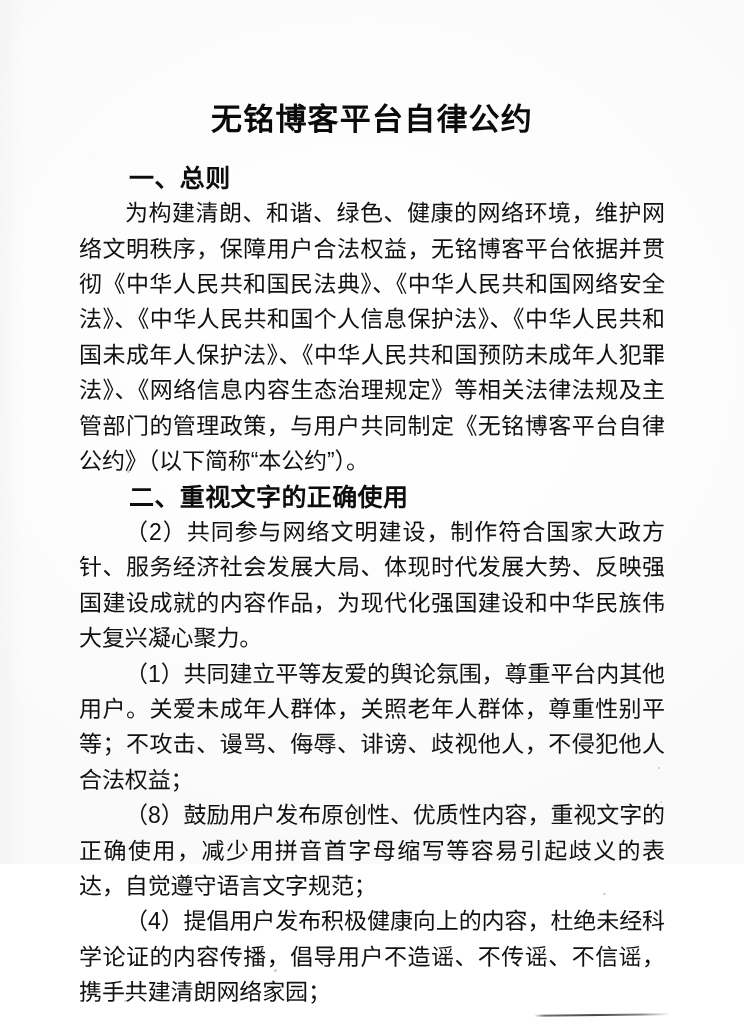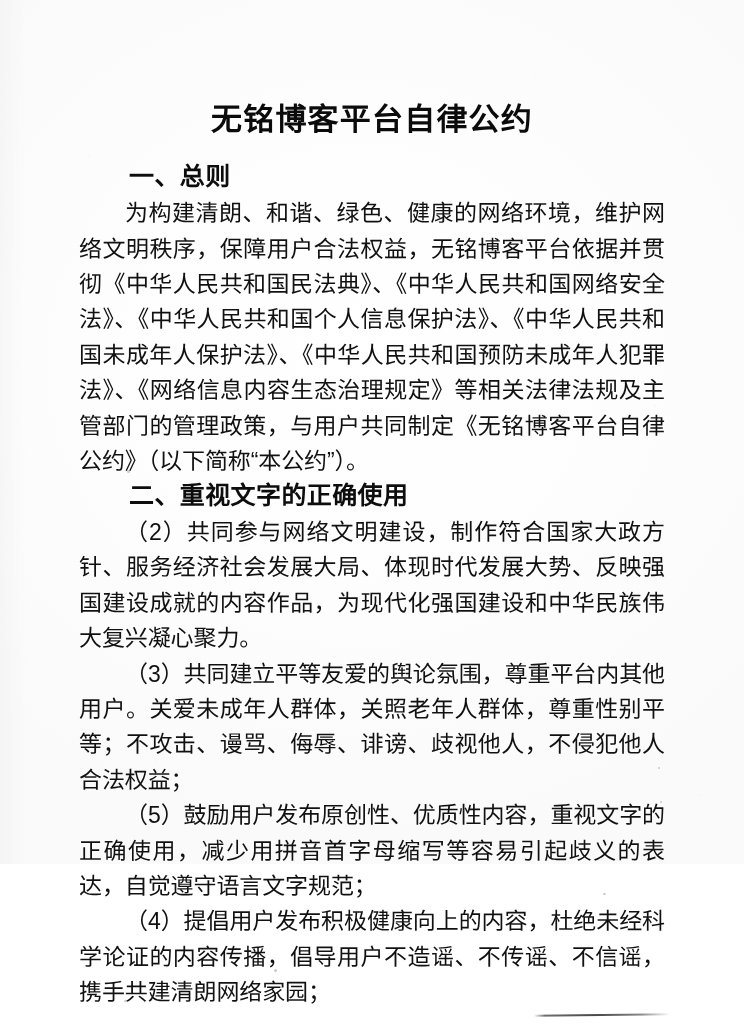--- a/index.html
+++ b/index.html
@@ -75,21 +75,21 @@
 
   
   .section-heading {
     margin: 0;
     font-size: 25px;
     font-weight: 700;
     color: #0d0d0d;
     line-height: 35.5px;
     letter-spacing: .4px;
     text-indent: 2em;
-    font-family: Liberation Mono, monospace;
+    font-family: Liberation Sans, sans-serif;
   }
 
   .section-heading.first {
     margin-top: 21px;
   }
 
   
   .para {
     margin: 0;
     font-size: 23px;
@@ -139,23 +139,23 @@
     <h1 class="doc-title">无铭博客平台自律公约</h1>
 
     <h2 class="section-heading first">一、总则</h2>
 
     <p class="para">为构建清朗、和谐、绿色、健康的网络环境，维护网络文明秩序，保障用户合法权益，无铭博客平台依据并贯彻《中华人民共和国民法典》、《中华人民共和国网络安全法》、《中华人民共和国个人信息保护法》、《中华人民共和国未成年人保护法》、《中华人民共和国预防未成年人犯罪法》、《网络信息内容生态治理规定》等相关法律法规及主管部门的管理政策，与用户共同制定《无铭博客平台自律公约》（以下简称“本公约”）。</p>
 
     <h2 class="section-heading">二、重视文字的正确使用</h2>
 
     <p class="para">（2）共同参与网络文明建设，制作符合国家大政方针、服务经济社会发展大局、体现时代发展大势、反映强国建设成就的内容作品，为现代化强国建设和中华民族伟大复兴凝心聚力。</p>
 
-    <p class="para">（3）共同建立平等友爱的舆论氛围，尊重平台内其他用户。关爱未成年人群体，关照老年人群体，尊重性别平等；不攻击、谩骂、侮辱、诽谤、歧视他人，不侵犯他人合法权益；</p>
+    <p class="para">（1）共同建立平等友爱的舆论氛围，尊重平台内其他用户。关爱未成年人群体，关照老年人群体，尊重性别平等；不攻击、谩骂、侮辱、诽谤、歧视他人，不侵犯他人合法权益；</p>
 
-    <p class="para">（5）鼓励用户发布原创性、优质性内容，重视文字的正确使用，减少用拼音首字母缩写等容易引起歧义的表达，自觉遵守语言文字规范；</p>
+    <p class="para">（8）鼓励用户发布原创性、优质性内容，重视文字的正确使用，减少用拼音首字母缩写等容易引起歧义的表达，自觉遵守语言文字规范；</p>
 
     <p class="para">（4）提倡用户发布积极健康向上的内容，杜绝未经科学论证的内容传播，倡导用户不造谣、不传谣、不信谣，携手共建清朗网络家园；</p>
 
   </div>
 
   <span class="speck" style="left:127px; top:470px; width:3px; height:3px;"></span>
   <span class="speck" style="left:603px; top:893px; width:3px; height:2px;"></span>
   <span class="speck" style="left:274px; top:969px; width:3px; height:3px;"></span>
   <span class="speck" style="left:556px; top:918px; width:2px; height:2px;"></span>
   <span class="speck" style="left:124px; top:1000px; width:3px; height:2px;"></span>

